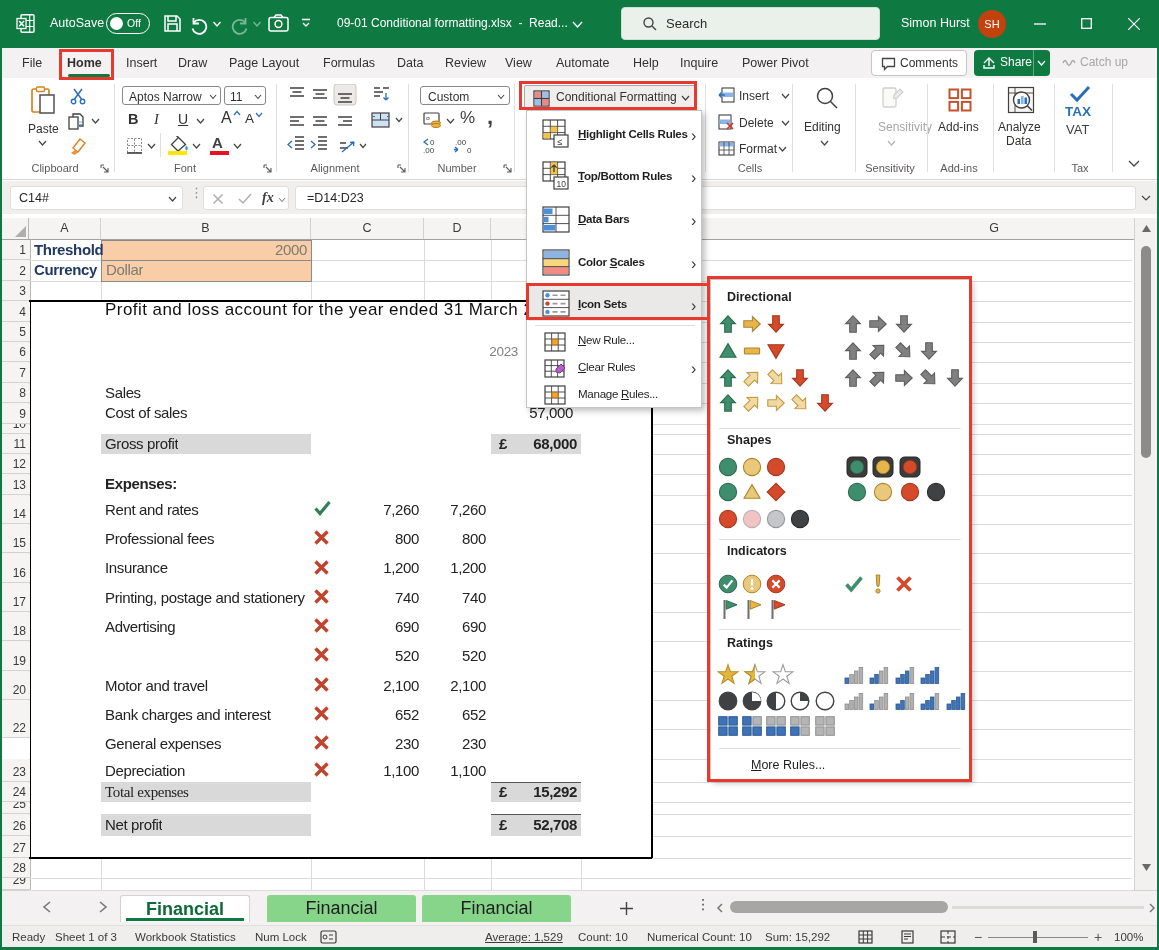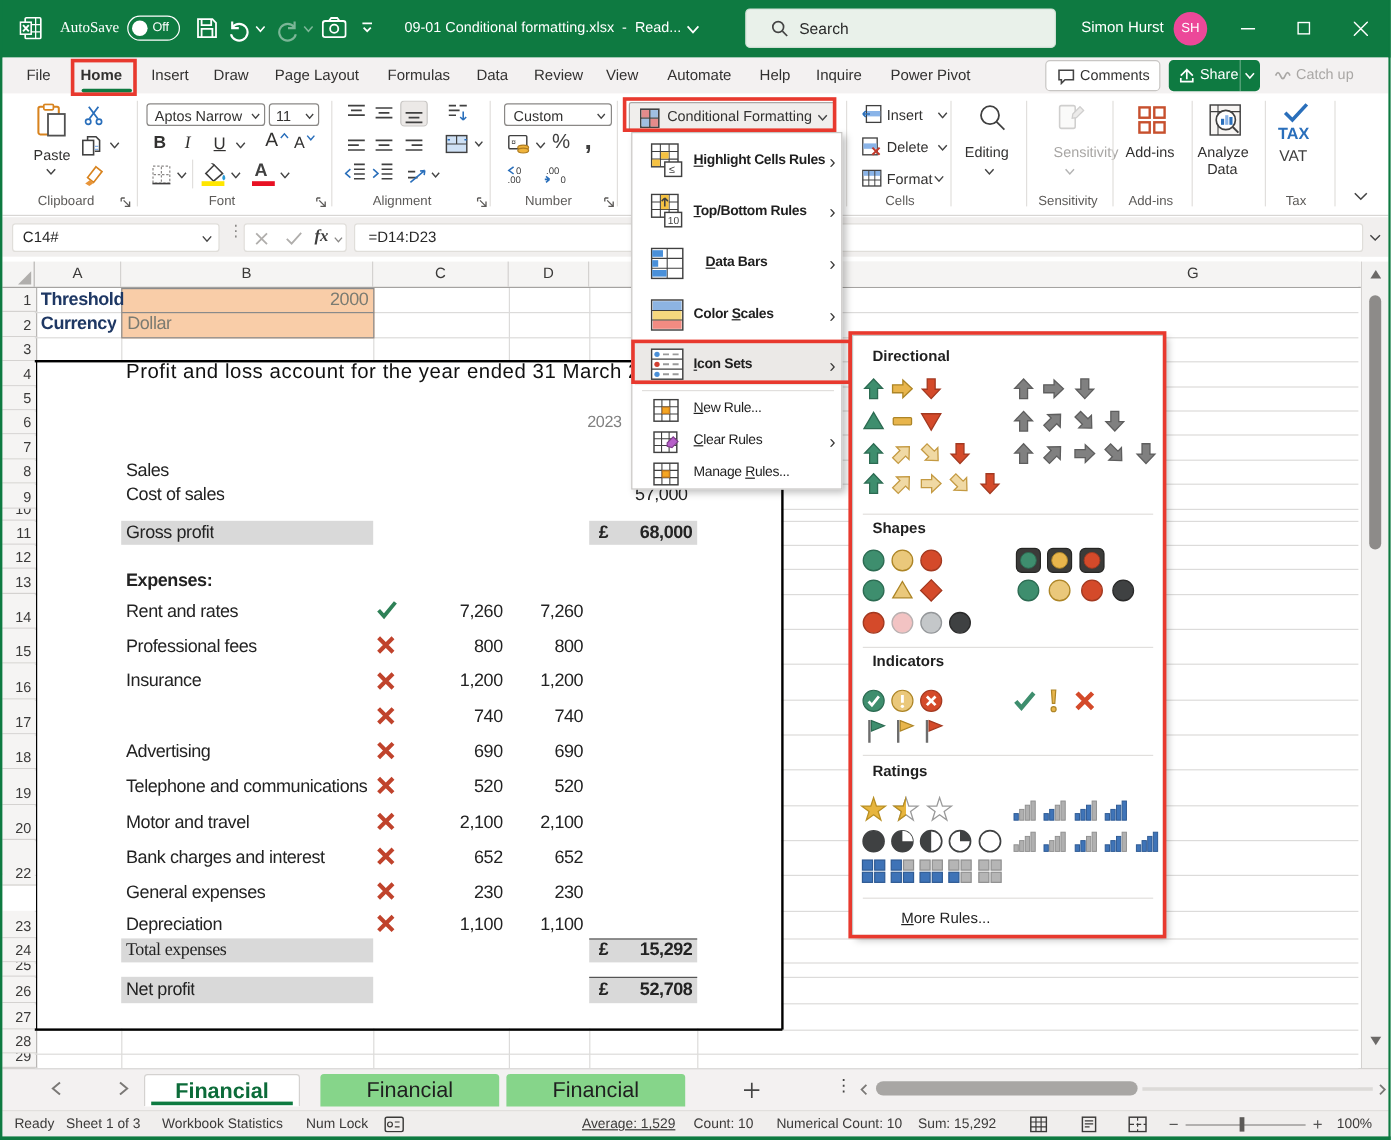--- a/index.html
+++ b/index.html
@@ -52,21 +52,21 @@
 </style></head>
 <body>
 
 <div id="titlebar">
  <svg class="abs" style="left:16px;top:14px" width="19" height="19" viewBox="0 0 19 19">
    <rect x="5" y="0.8" width="13" height="17.4" rx="1" fill="none" stroke="#fff" stroke-width="1.4"></rect>
    <path d="M9.5 6.5 h8.5 M9.5 12.5 h8.5 M13.7 1 v17" stroke="#fff" stroke-width="1.1"></path>
    <rect x="1" y="4.5" width="9" height="10" fill="#0e7a41" stroke="#fff" stroke-width="1.3"></rect>
    <path d="M3.2 7 L8 12.2 M8 7 L3.2 12.2" stroke="#fff" stroke-width="1.6"></path>
  </svg>
- <div class="t" style="left:50px;top:16px;font-family:Liberation Serif, serif;">AutoSave</div>
+ <div class="t" style="left:50px;top:16px;">AutoSave</div>
  <div class="abs" style="left:106px;top:13px;width:44px;height:21px;border:1.5px solid #fff;border-radius:11px;">
    <div class="abs" style="left:2.5px;top:2.5px;width:13px;height:13px;border-radius:50%;background:#fff;"></div>
    <div class="abs" style="left:20px;top:3px;font-size:10.5px;color:#fff;">Off</div>
  </div>
  <svg class="abs" style="left:163px;top:14px" width="19" height="19" viewBox="0 0 19 19">
       <path d="M2 2 h12 l3 3 v12 h-15 z" fill="none" stroke="#fff" stroke-width="1.5"></path>
       <path d="M5 2 v5 h8 v-5 M5 17 v-7 h9 v7" fill="none" stroke="#fff" stroke-width="1.5"></path>
     </svg>
  <svg class="abs" style="left:188px;top:13px" width="22" height="22" viewBox="0 0 22 22">
       <path d="M5.5 5 L5.5 10.5 L11 10.5" fill="none" stroke="#fff" stroke-width="1.8"></path>
@@ -96,21 +96,21 @@
       <path d="M1 1 l4.5 5 4.5 -5" fill="none" stroke="#fff" stroke-width="1.4"></path>
     </svg>
  <div id="srch">
   <svg class="abs" style="left:20px;top:8px" width="16" height="16" viewBox="0 0 16 16">
         <circle cx="6.5" cy="6.5" r="4.5" fill="none" stroke="#444" stroke-width="1.4"></circle>
         <line x1="10" y1="10" x2="14" y2="14" stroke="#444" stroke-width="1.4"></line>
       </svg>
   <span>Search</span>
  </div>
  <div class="t" style="left:901px;top:16px;">Simon Hurst</div>
- <div class="abs" style="left:978px;top:10px;width:28px;height:28px;border-radius:50%;background:#ec4899;color:#fff;font-size:11px;text-align:center;line-height:28px;">SH</div>
+ <div class="abs" style="left:978px;top:10px;width:28px;height:28px;border-radius:50%;background:#c2410c;color:#fff;font-size:11px;text-align:center;line-height:28px;">SH</div>
  <div class="wbtn" style="left:1017px;"><svg width="12" height="12" viewBox="0 0 12 12" style="margin-top:18px">
         <line x1="0" y1="6" x2="12" y2="6" stroke="#fff" stroke-width="1.3"></line>
       </svg></div>
  <div class="wbtn" style="left:1063px;"><svg width="11" height="11" viewBox="0 0 11 11" style="margin-top:18px">
         <rect x="0.7" y="0.7" width="9.6" height="9.6" fill="none" stroke="#fff" stroke-width="1.3"></rect>
       </svg></div>
  <div class="wbtn" style="left:1111px;"><svg width="12" height="12" viewBox="0 0 12 12" style="margin-top:18px">
         <path d="M0 0 L12 12 M12 0 L0 12" stroke="#fff" stroke-width="1.2"></path>
       </svg></div>
 </div>
@@ -629,32 +629,32 @@
         <path d="M2.5 2.5 L14.5 14.5 M14.5 2.5 L2.5 14.5" fill="none" stroke="#c0432c" stroke-width="3.4"></path>
       </svg></div>
 <div class="cell num" style="left:330px;top:310.1px;width:87px;height:29.3px;line-height:29.3px;">800</div>
 <div class="cell num" style="left:424px;top:310.1px;width:60px;height:29.3px;line-height:29.3px;">800</div>
 <div class="cell " style="left:103px;top:339.4px;height:29.3px;line-height:29.3px;">Insurance</div>
 <div class="abs" style="left:311px;top:344.54999999999995px;"><svg width="17" height="17" viewBox="0 0 17 17">
         <path d="M2.5 2.5 L14.5 14.5 M14.5 2.5 L2.5 14.5" fill="none" stroke="#c0432c" stroke-width="3.4"></path>
       </svg></div>
 <div class="cell num" style="left:330px;top:339.4px;width:87px;height:29.3px;line-height:29.3px;">1,200</div>
 <div class="cell num" style="left:424px;top:339.4px;width:60px;height:29.3px;line-height:29.3px;">1,200</div>
+<div class="cell " style="left:103px;top:368.7px;height:29.3px;line-height:29.3px;">Printing, postage and stationery</div>
 <div class="abs" style="left:311px;top:373.84999999999997px;"><svg width="17" height="17" viewBox="0 0 17 17">
         <path d="M2.5 2.5 L14.5 14.5 M14.5 2.5 L2.5 14.5" fill="none" stroke="#c0432c" stroke-width="3.4"></path>
       </svg></div>
 <div class="cell num" style="left:330px;top:368.7px;width:87px;height:29.3px;line-height:29.3px;">740</div>
 <div class="cell num" style="left:424px;top:368.7px;width:60px;height:29.3px;line-height:29.3px;">740</div>
 <div class="cell " style="left:103px;top:398.0px;height:29.3px;line-height:29.3px;">Advertising</div>
 <div class="abs" style="left:311px;top:403.15px;"><svg width="17" height="17" viewBox="0 0 17 17">
         <path d="M2.5 2.5 L14.5 14.5 M14.5 2.5 L2.5 14.5" fill="none" stroke="#c0432c" stroke-width="3.4"></path>
       </svg></div>
 <div class="cell num" style="left:330px;top:398.0px;width:87px;height:29.3px;line-height:29.3px;">690</div>
 <div class="cell num" style="left:424px;top:398.0px;width:60px;height:29.3px;line-height:29.3px;">690</div>
-<div class="cell " style="left:103px;top:427.3px;height:29.3px;line-height:29.3px;">Telephone and communications</div>
 <div class="abs" style="left:311px;top:432.45px;"><svg width="17" height="17" viewBox="0 0 17 17">
         <path d="M2.5 2.5 L14.5 14.5 M14.5 2.5 L2.5 14.5" fill="none" stroke="#c0432c" stroke-width="3.4"></path>
       </svg></div>
 <div class="cell num" style="left:330px;top:427.3px;width:87px;height:29.3px;line-height:29.3px;">520</div>
 <div class="cell num" style="left:424px;top:427.3px;width:60px;height:29.3px;line-height:29.3px;">520</div>
 <div class="cell " style="left:103px;top:456.6px;height:29.3px;line-height:29.3px;">Motor and travel</div>
 <div class="abs" style="left:311px;top:461.75px;"><svg width="17" height="17" viewBox="0 0 17 17">
         <path d="M2.5 2.5 L14.5 14.5 M14.5 2.5 L2.5 14.5" fill="none" stroke="#c0432c" stroke-width="3.4"></path>
       </svg></div>
 <div class="cell num" style="left:330px;top:456.6px;width:87px;height:29.3px;line-height:29.3px;">2,100</div>
@@ -785,21 +785,21 @@
       <span class="marr" style="top:0">›</span>
     </div>
  <svg class="abs" style="left:15px;top:95px" width="30" height="28" viewBox="0 0 30 28">
   <rect x="1" y="1" width="26" height="25" fill="#fff" stroke="#404040" stroke-width="1.2"></rect>
   <path d="M1 9.3 h26 M1 17.6 h26 M14 1 v25" stroke="#404040" stroke-width="0.9"></path>
   <rect x="1.5" y="2.5" width="9" height="5.5" fill="#4a90d9"></rect>
       <rect x="1.5" y="10.8" width="5" height="5.5" fill="#4a90d9"></rect>
       <rect x="1.5" y="19" width="12" height="5.5" fill="#4a90d9"></rect>
  </svg>
  <div class="mi" style="top:101px;font-weight:bold;">
-      <span style="position:absolute;left:59px;"><u>D</u>ata Bars</span>
+      <span style="position:absolute;left:49px;"><u>D</u>ata Bars</span>
       <span class="marr" style="top:0">›</span>
     </div>
  <svg class="abs" style="left:15px;top:138px" width="30" height="28" viewBox="0 0 30 28">
   <rect x="1" y="1" width="26" height="25" fill="#fff" stroke="#404040" stroke-width="1.2"></rect>
   <rect x="2" y="2" width="24" height="8" fill="#8db4e2"></rect>
       <rect x="2" y="10" width="24" height="8" fill="#f5d87e"></rect>
       <rect x="2" y="18" width="24" height="7" fill="#f28b82"></rect>
   <path d="M1 9.7 h26 M1 17.6 h26" stroke="#404040" stroke-width="0.9"></path>
  </svg>
  <div class="mi" style="top:144px;font-weight:bold;">

